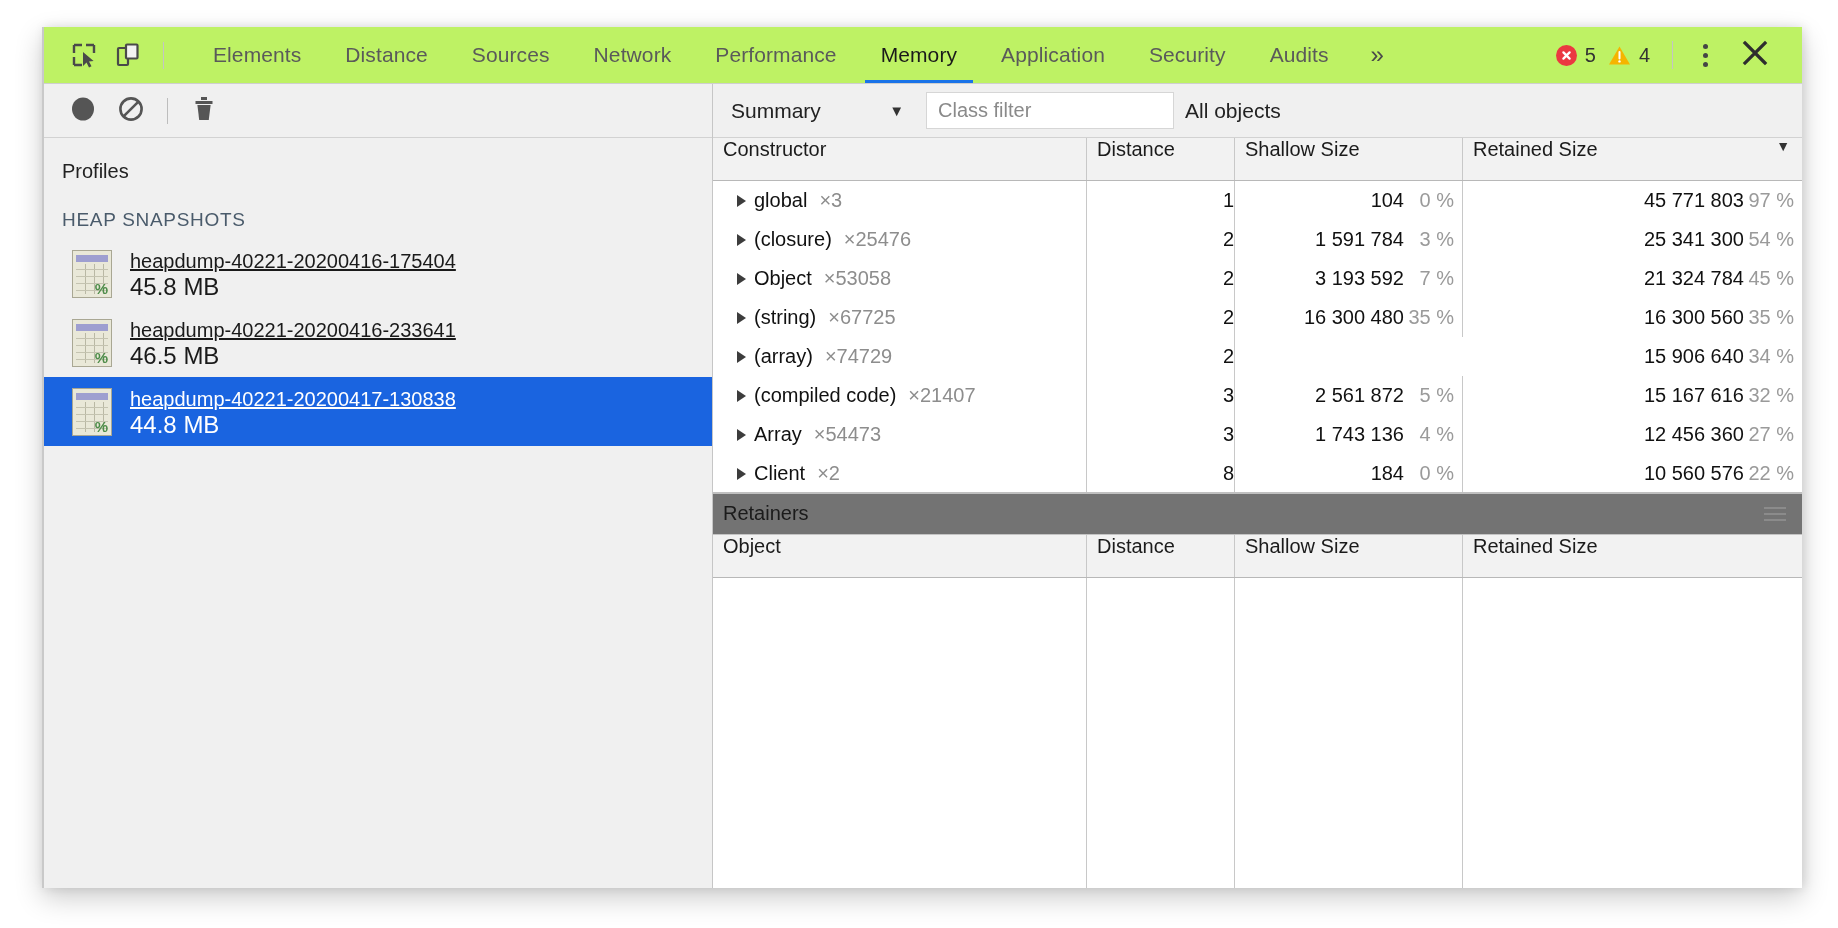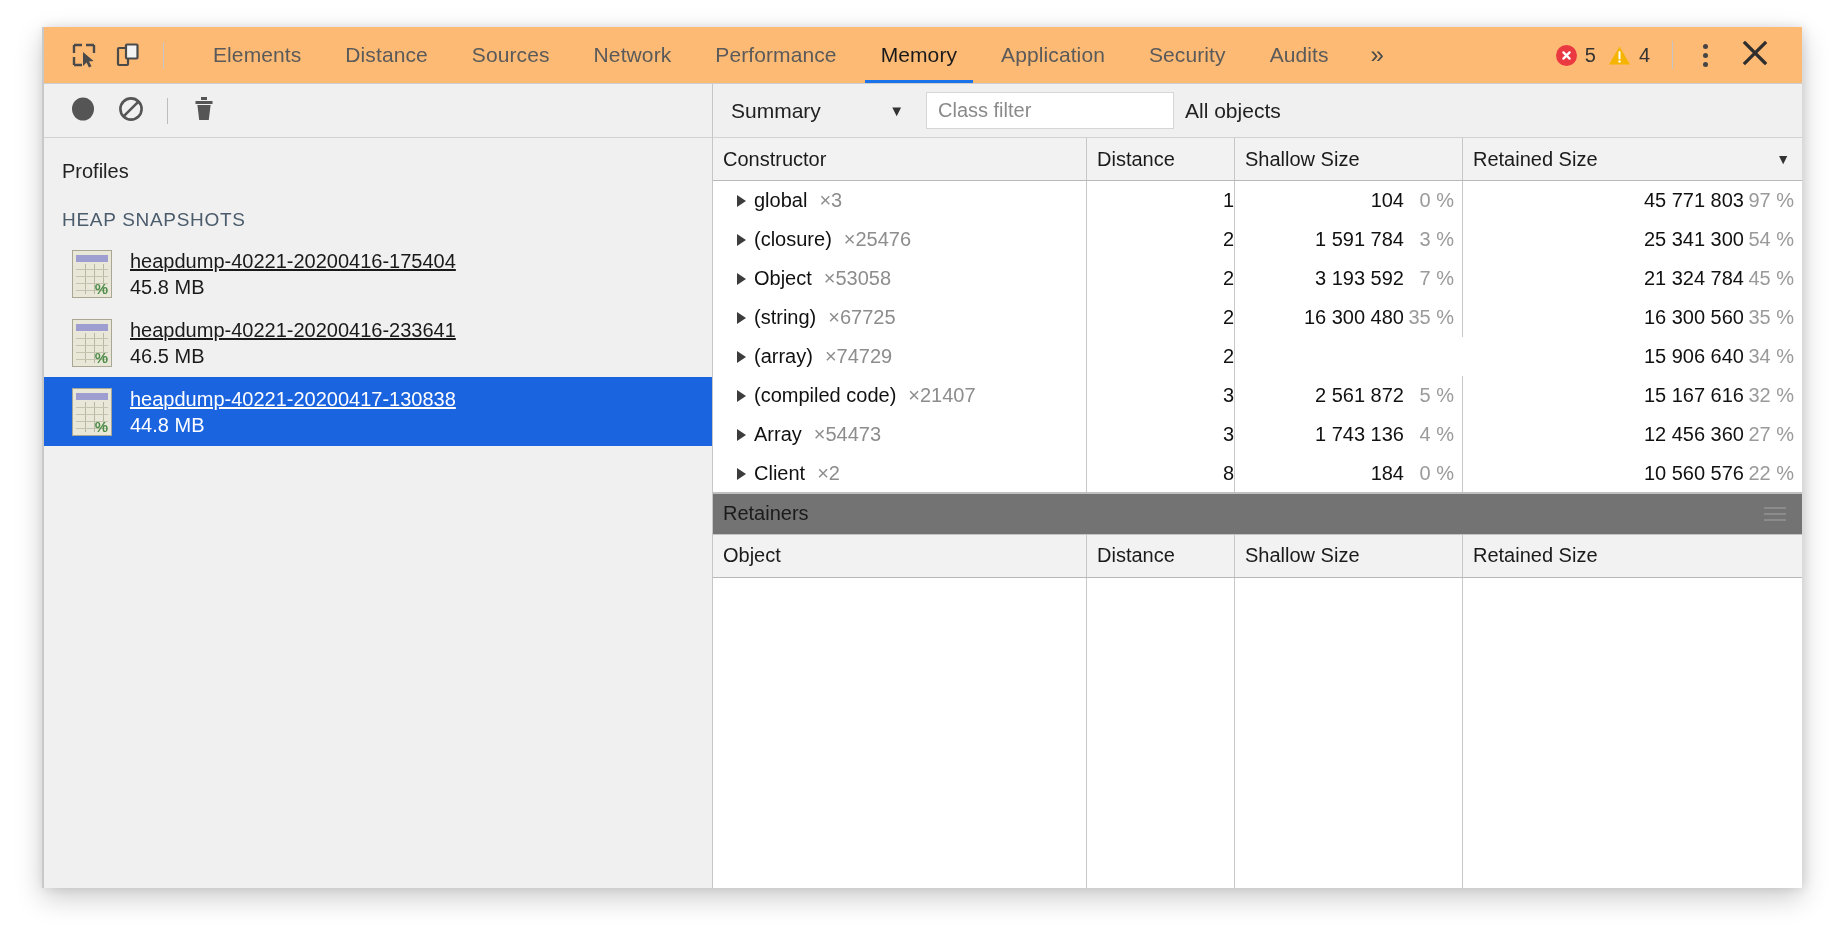--- a/index.html
+++ b/index.html
@@ -22,21 +22,21 @@
     border-left: 2px solid #c9c9c9;
     box-shadow: 0 10px 26px rgba(0,0,0,0.20), 2px 0 10px rgba(0,0,0,0.10);
     display: flex;
     flex-direction: column;
   }
 
   
   .main-tabbar {
     height: 57px;
     min-height: 57px;
-    background: #fdba74;
+    background: #bef264;
     border-bottom: 1px solid #cfcfcf;
     display: flex;
     align-items: center;
     padding-left: 18px;
   }
 
   .tb-icon-btn {
     width: 44px; height: 44px;
     display: flex; align-items: center; justify-content: center;
     cursor: pointer;
@@ -163,21 +163,21 @@
   .snap-icon .vl { position:absolute; top:13px; bottom:3px; width:1px; background:#b9b8a4; }
   .snap-icon .hl { position:absolute; left:3px; right:3px; height:1px; background:#c4c3b0; }
   .snap-icon .pct {
     position:absolute; right:3px; bottom:1px;
     font-size: 15px; font-weight: bold; color:#4e8d4a;
     font-family:"Liberation Sans", sans-serif; line-height:15px;
   }
 
   .snap-texts { display: flex; flex-direction: column; justify-content:center; }
   .snap-name { font-size: 20px; color: #1a1a1a; line-height: 26px; text-decoration: underline; }
-  .snap-size { font-size: 20px; color: #1a1a1a; line-height: 26px; }
+  .snap-size { font-size: 24px; color: #1a1a1a; line-height: 26px; }
   .snap-item.selected .snap-name,
   .snap-item.selected .snap-size { color: #ffffff; }
 
   
   .right-pane { flex: 1; display: flex; flex-direction: column; min-width: 0; background: #fff; }
 
   .heap-toolbar {
     height: 54px; min-height: 54px;
     background: #f0f0f0;
     border-bottom: 1px solid #d2d2d2;
@@ -216,21 +216,21 @@
   
   .grid-region { flex: 1; display: flex; flex-direction: column; min-height: 0; }
 
   .grid-head {
     display: flex;
     height: 43px; min-height: 43px;
     background: #f2f2f2;
     border-bottom: 1px solid #b8b8b8;
   }
   .gh {
-    display: flex; align-items: center;
+    display: flex; align-items: flex-start;
     font-size: 20px; color: #1b1b1b;
     border-right: 1px solid #c8c8c8;
     padding-left: 10px;
     cursor: pointer;
     white-space: nowrap;
   }
   .gh:last-child { border-right: none; }
   .gh .sortcaret { margin-left: auto; margin-right: 12px; font-size: 14px; color:#333; }
 
   .col-ctor { width: 374px; min-width:374px; }

